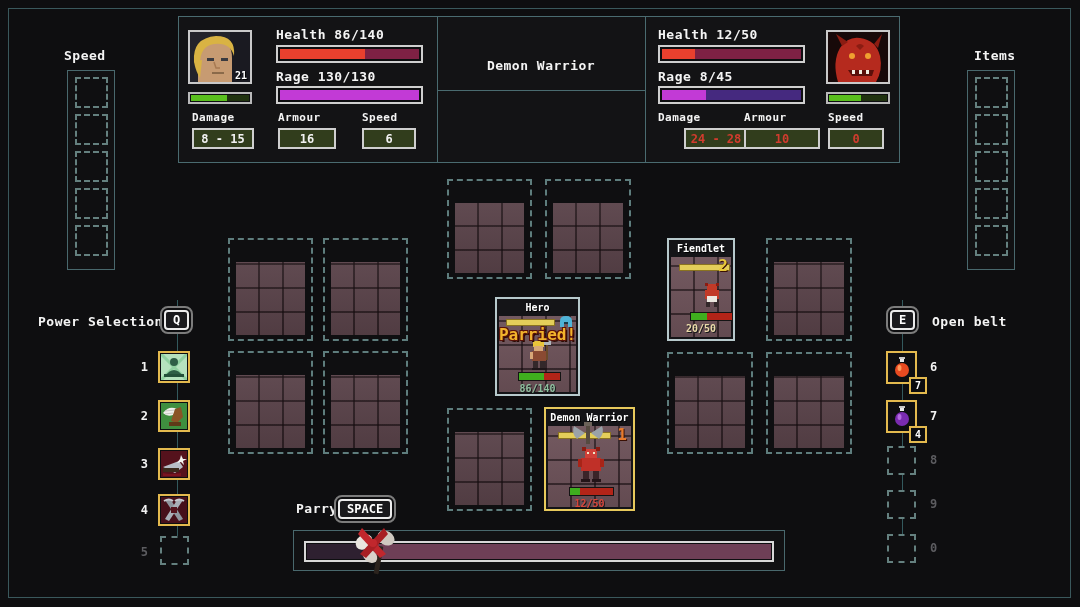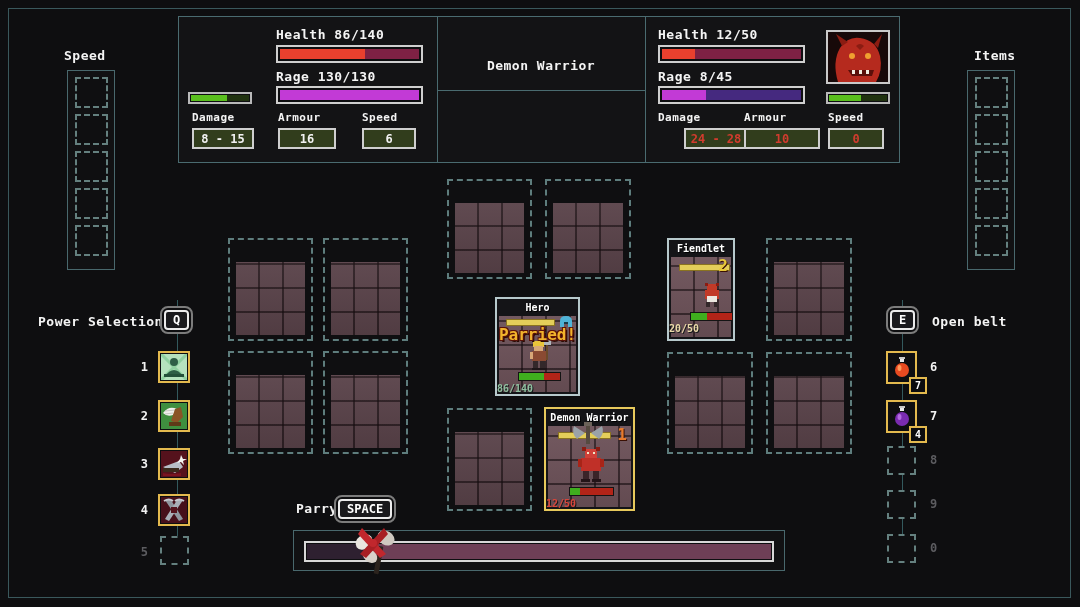--- a/index.html
+++ b/index.html
@@ -57,21 +57,21 @@
       linear-gradient(rgba(255,255,255,.04), rgba(0,0,0,.10)),
       repeating-linear-gradient(0deg, transparent 0 22px, rgba(18,9,12,.6) 22px 24px),
       repeating-linear-gradient(90deg, transparent 0 22px, rgba(18,9,12,.6) 22px 24px); }
   .unit { position:absolute; border:2px solid #b7c9cc; background:#141417; }
   .unit .ufloor { position:absolute; left:2px; right:2px; top:17px; bottom:2px; background-color:#6e535a; }
   .uname { position:absolute; left:0; right:0; top:3px; text-align:center; font-size:10px; color:#fff; z-index:3; text-shadow:1px 1px 0 #000; }
   .atb { position:absolute; height:7px; border:1px solid #8a7320; background:#e4ce5a; z-index:2; }
   .init-num { position:absolute; font-size:16px; z-index:3; text-shadow:1px 1px 0 #3a1005; }
   .unit-hp { position:absolute; height:9px; border:1px solid #141414; background:#b32418; z-index:2; }
   .unit-hp .ufill { position:absolute; left:0; top:0; bottom:0; background:#3fae1e; }
-  .unit-hp-text { position:absolute; left:0; right:0; text-align:left; font-size:10px; z-index:3; text-shadow:1px 1px 0 #14181a; }
+  .unit-hp-text { position:absolute; left:0; right:0; text-align:center; font-size:10px; z-index:3; text-shadow:1px 1px 0 #14181a; }
   .status-float { position:absolute; left:-10px; right:-10px; top:26px; text-align:center; font-size:16px; color:#f2b32c; z-index:4;
     text-shadow:-1px -1px 0 #5a1208, 1px -1px 0 #5a1208, -1px 1px 0 #5a1208, 1px 1px 0 #5a1208, 2px 2px 0 #2a0a04; }
   .sprite { position:absolute; z-index:2; }
 
   
   .timeline-outer { left:293px; top:530px; width:492px; height:41px; border:1px solid #49686d; background:#111113; }
   .timeline-bar { left:304px; top:541px; width:470px; height:21px; border:2px solid #d8d8d8; background:#0e0e10; padding:1px; }
   .timeline-track { position:relative; height:100%; background:#6e3f56; overflow:hidden; }
   .timeline-shade { position:absolute; left:0; top:0; bottom:0; background:#2e2030; }
 </style>
@@ -79,20 +79,34 @@
 <body>
 
 <div class="screen">
   <div class="frame"></div>
 
   <div class="abs header-box"></div>
   <div class="vdiv" style="left:437px"></div>
   <div class="vdiv" style="left:645px"></div>
   <div class="target-div"></div>
 
+  <div class="abs portrait" style="left:188px; top:30px;">
+    <svg viewBox="0 0 60 50">
+      <rect x="0" y="0" width="60" height="50" fill="#23232b"></rect>
+      <rect x="40" y="0" width="20" height="50" fill="#1a1a21"></rect>
+      <path d="M8 50 V26 Q8 8 26 8 Q42 8 42 26 V50 Z" fill="#c79b72"></path>
+      <path d="M4 30 Q2 6 26 4 Q46 4 44 24 Q40 10 24 12 Q10 14 10 32 Z" fill="#d9b343"></path>
+      <path d="M4 30 Q6 40 10 46 L12 28 Z" fill="#d9b343"></path>
+      <rect x="17" y="26" width="7" height="3" fill="#3a3a40"></rect>
+      <rect x="31" y="26" width="7" height="3" fill="#3a3a40"></rect>
+      <rect x="22" y="40" width="12" height="2" fill="#8a6a4a"></rect>
+      <path d="M24 30 L26 36 L30 36" stroke="#a87a52" stroke-width="1.5" fill="none"></path>
+    </svg>
+    <span class="level-tag">21</span>
+  </div>
   <div class="abs xp-bar" style="left:188px; top:92px; width:64px; height:12px;">
     <div class="track xp-track">
         <div class="fill xp-fill" style="width: 62%;"></div>
       </div>
   </div>
 
   <div class="abs lbl" style="left:276px; top:27px;">Health 86/140</div>
   <div class="abs bar" style="left:276px; top:45px; width:147px; height:18px;">
     <div class="track hp-track">
         <div class="fill hp-fill" style="width: 61%;"></div>

